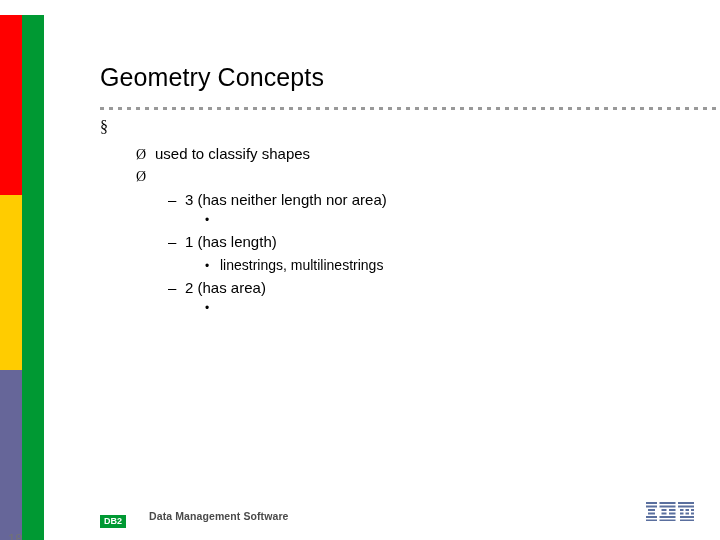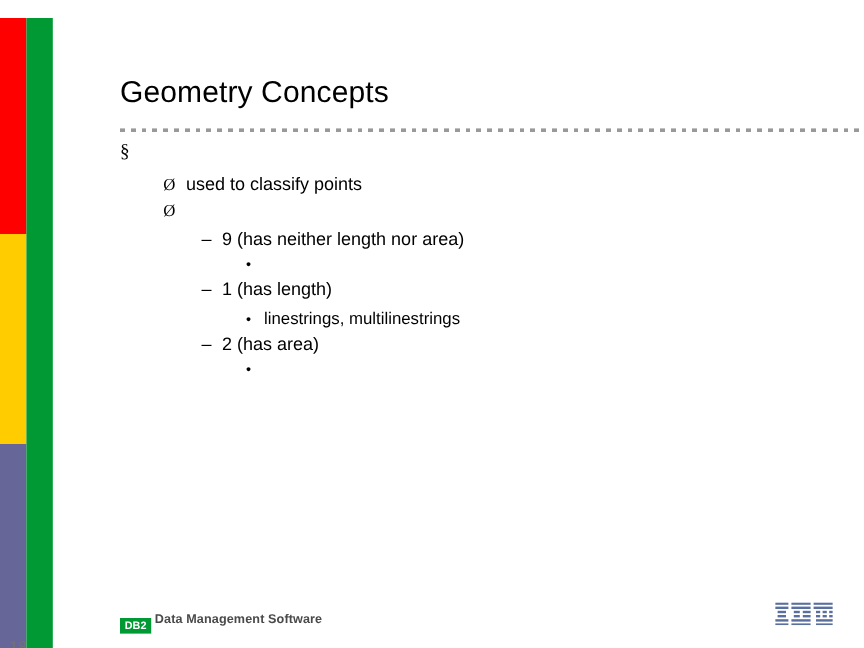--- a/index.html
+++ b/index.html
@@ -138,21 +138,21 @@
     background: #009933;
     color: #ffffff;
     font-size: 9px;
     font-weight: bold;
     padding: 2px 4px 2px 4px;
     letter-spacing: 0px;
     line-height: 1;
     margin-top: 11px;
   }
   .footer-text {
-    margin-left: 3px;
+    margin-left: 23px;
     font-size: 10.5px;
     font-weight: bold;
     color: #4a4a4a;
     letter-spacing: 0.1px;
   }
   .ibm-logo {
     position: absolute;
     right: 26px;
     top: 487px;
     width: 48px;
@@ -182,30 +182,30 @@
   <div class="title-rule"></div>
 
   <div class="body">
 
     <div class="lvl1">
       <span class="bullet">§</span>
     </div>
 
     <div class="lvl2">
       <span class="bullet">Ø</span>
-      <span>used to classify points</span>
+      <span>used to classify shapes</span>
     </div>
 
     <div class="lvl2">
       <span class="bullet">Ø</span>
     </div>
 
     <div class="lvl3">
       <span class="bullet">–</span>
-      <span>9 (has neither length nor area)</span>
+      <span>3 (has neither length nor area)</span>
     </div>
 
     <div class="lvl4">
       <span class="bullet">•</span>
     </div>
 
     <div class="lvl3">
       <span class="bullet">–</span>
       <span>1 (has length)</span>
     </div>

